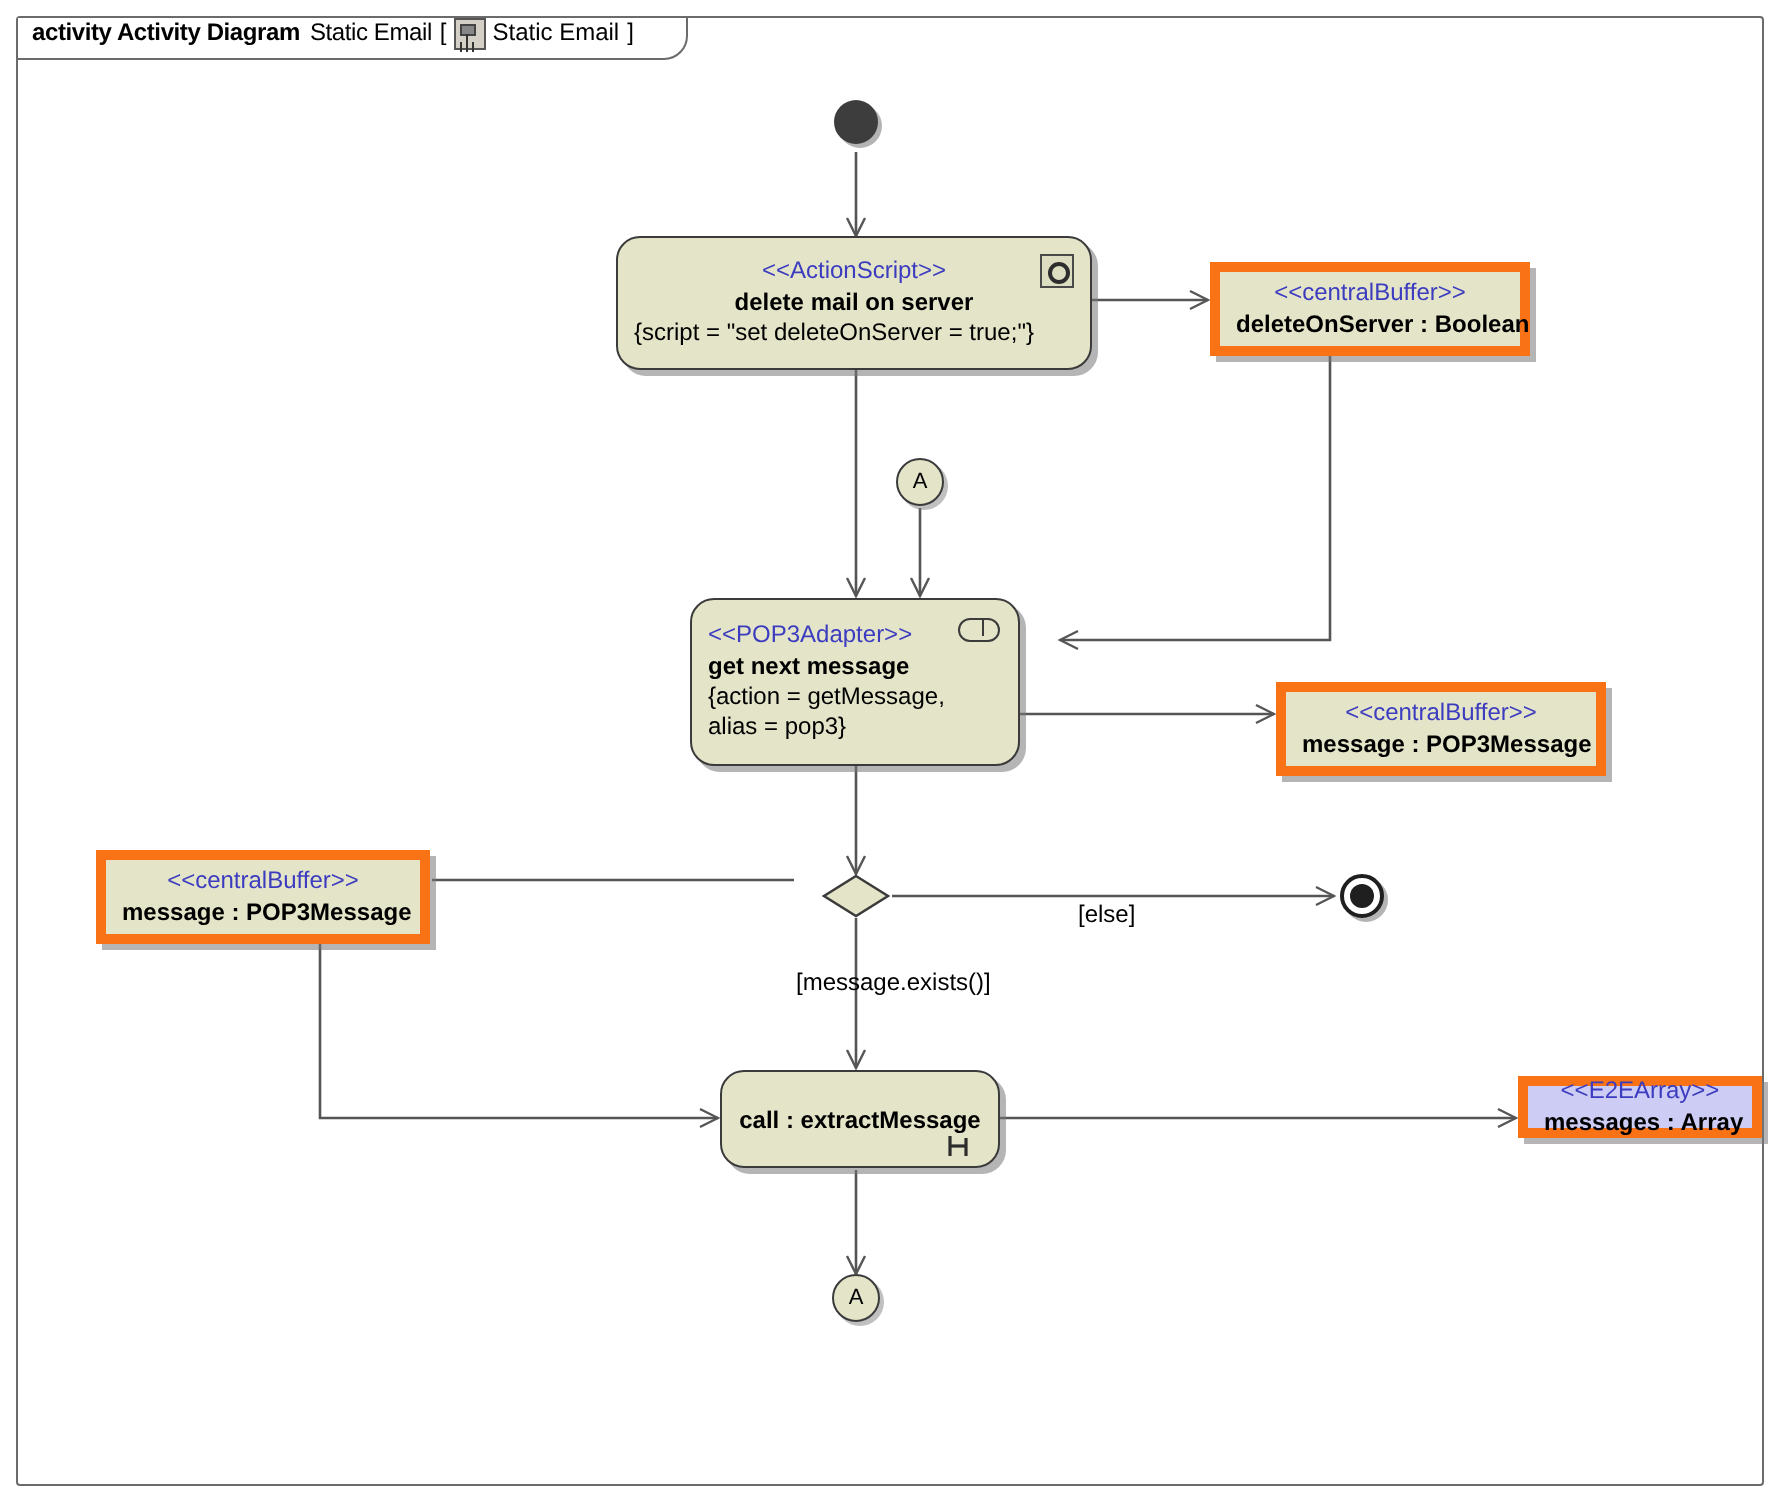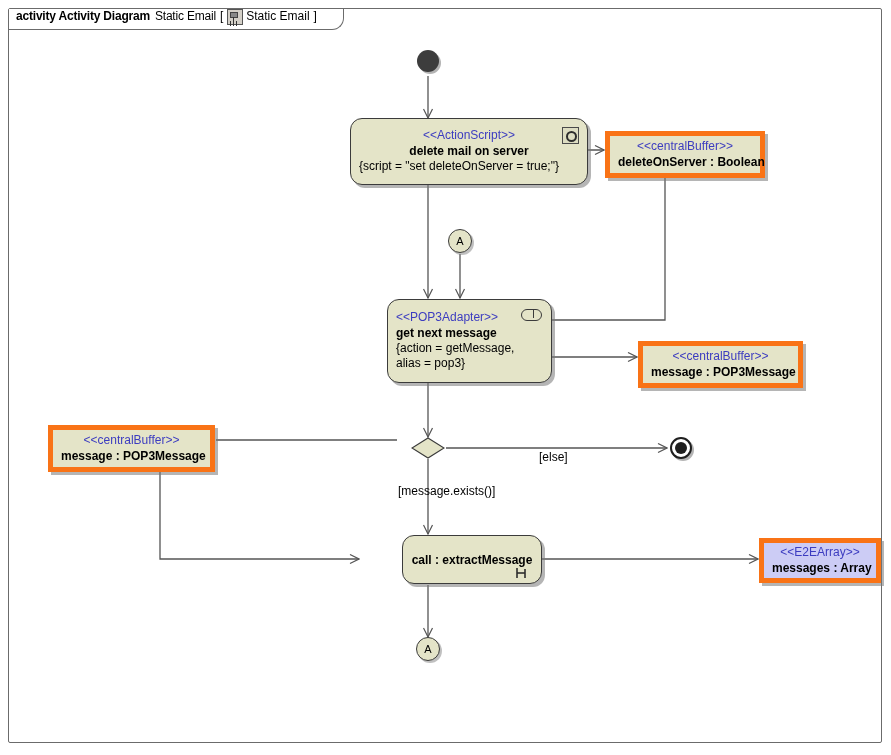--- a/index.html
+++ b/index.html
@@ -104,21 +104,20 @@
 
   
   .action {
     background: #e4e4c8;
     border: 1px solid #3b3b3b;
     border-radius: 12px;
     padding: 4px 8px 5px 8px;
     display: flex;
     flex-direction: column;
     justify-content: center;
-    margin-left: 42px;
   }
   .stereo {
     color: #3c3cc0;
     font-size: 12px;
     line-height: 15px;
     white-space: nowrap;
   }
   .nodename {
     font-weight: bold;
     font-size: 12px;
@@ -352,21 +351,21 @@
     <div class="nodename">call : extractMessage</div>
     <svg class="badge-rake" viewBox="0 0 12 12">
       <g stroke="#2d2d2d" stroke-width="1.6" fill="none">
         <path d="M2,1 L2,11"></path>
         <path d="M2,6 L10,6"></path>
         <path d="M10,2 L10,11"></path>
       </g>
     </svg>
   </div>
 
-  <div class="node objnode blue shadow-box" style="left:759px; top:538px; width:122px; height:45px;">
+  <div class="node objnode blue shadow-box" style="left:759px; top:538px; width:122px; height:31px;">
     <div class="stereo">&lt;&lt;E2EArray&gt;&gt;</div>
     <div class="nodename">messages : Array</div>
   </div>
 
   <div class="connector" style="left:416px; top:637px;">
     <span>A</span>
   </div>
 
 </div>
 

